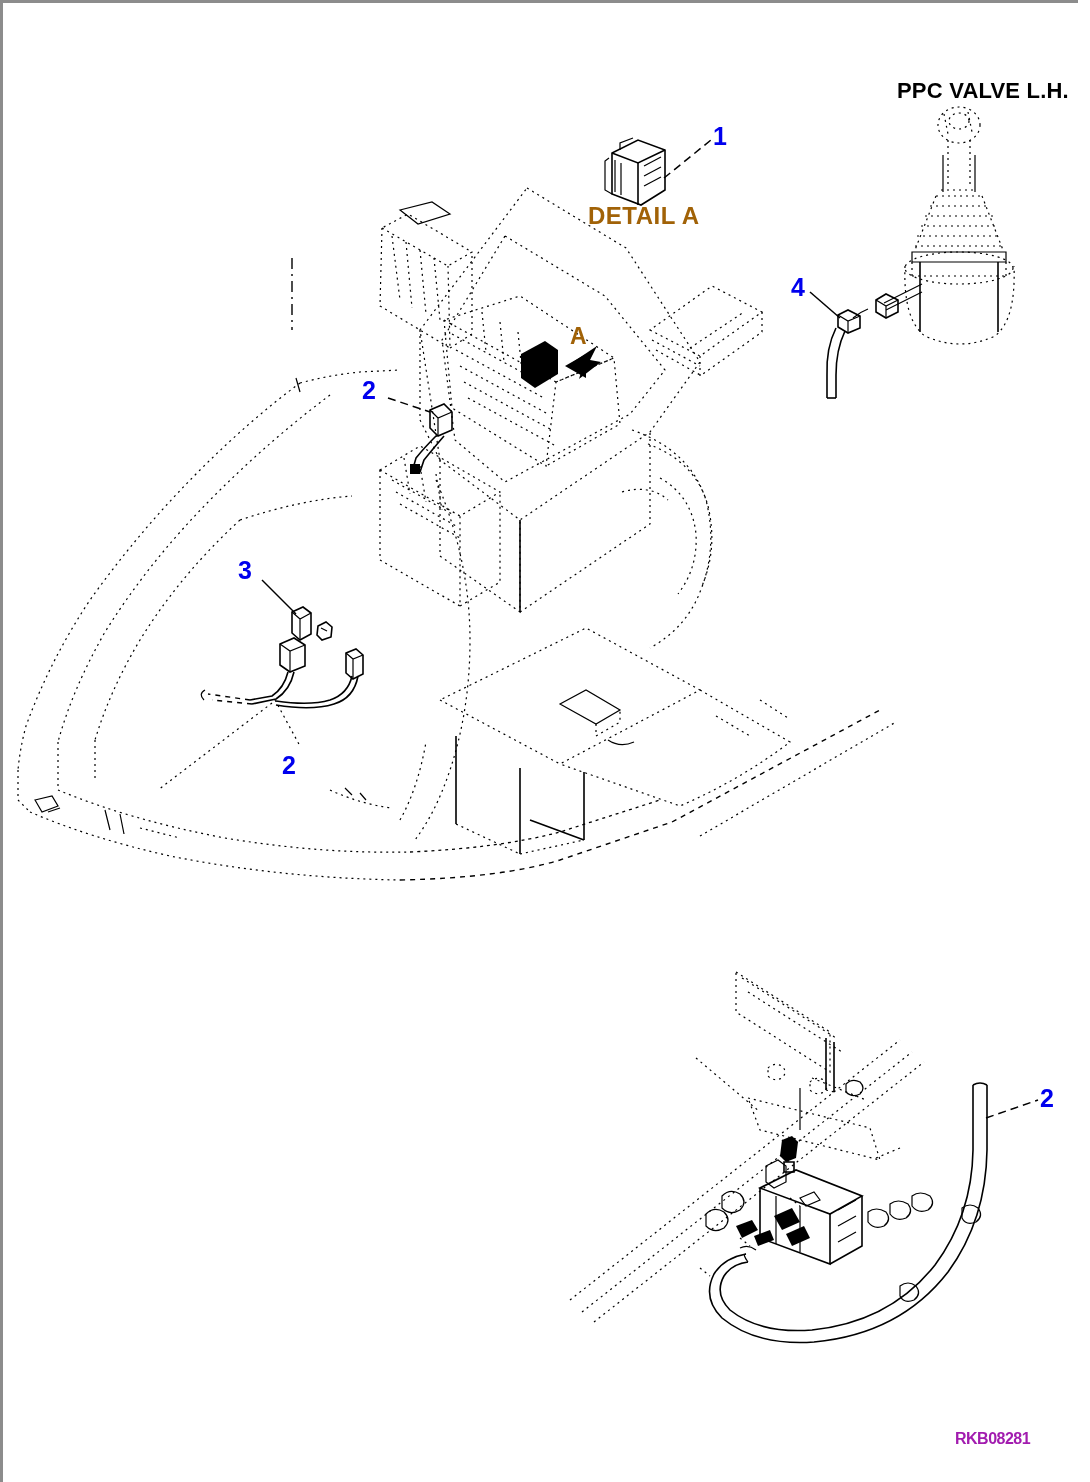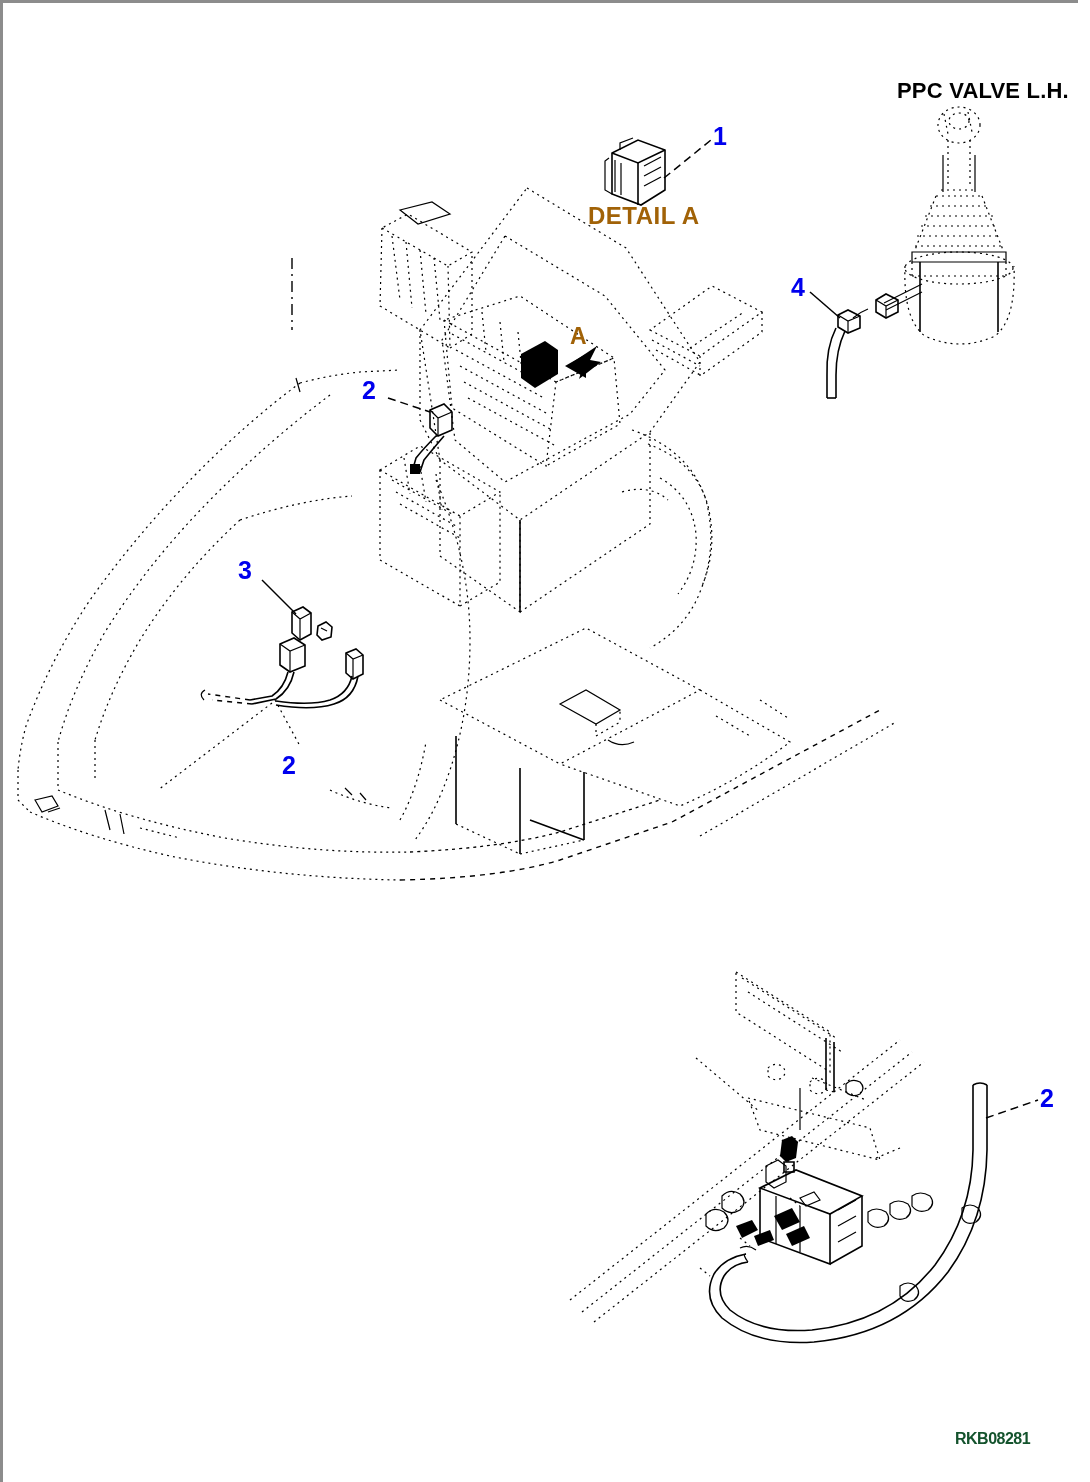--- a/index.html
+++ b/index.html
@@ -12,21 +12,21 @@
   svg{position:absolute;left:0;top:0;}
   .callout{position:absolute;color:#0000ee;font-weight:bold;font-size:25px;
            font-family:"Liberation Sans",sans-serif;line-height:1;}
   .label-blue{position:absolute;color:#a16207;font-weight:bold;
               font-family:"Liberation Sans",sans-serif;line-height:1;}
   .label-black{position:absolute;color:#000000;font-weight:bold;
                font-family:"Liberation Sans",sans-serif;line-height:1;}
   #detail-a{left:588px;top:204px;font-size:24px;letter-spacing:0.5px;}
   #sec-a{left:570px;top:325px;font-size:23px;}
   #ppc-title{left:897px;top:80px;font-size:22px;letter-spacing:0.2px;}
-  #drawing-code{position:absolute;left:955px;top:1430px;color:#14532d;
+  #drawing-code{position:absolute;left:955px;top:1430px;color:#a21caf;
                 font-family:"Liberation Sans",sans-serif;font-size:16px;
                 font-weight:bold;letter-spacing:-0.5px;text-align:center;}
   #c1{left:713px;top:124px;}
   #c2a{left:362px;top:378px;}
   #c2b{left:282px;top:753px;}
   #c2c{left:1040px;top:1086px;}
   #c3{left:238px;top:558px;}
   #c4{left:791px;top:275px;}
 </style>
 </head>

